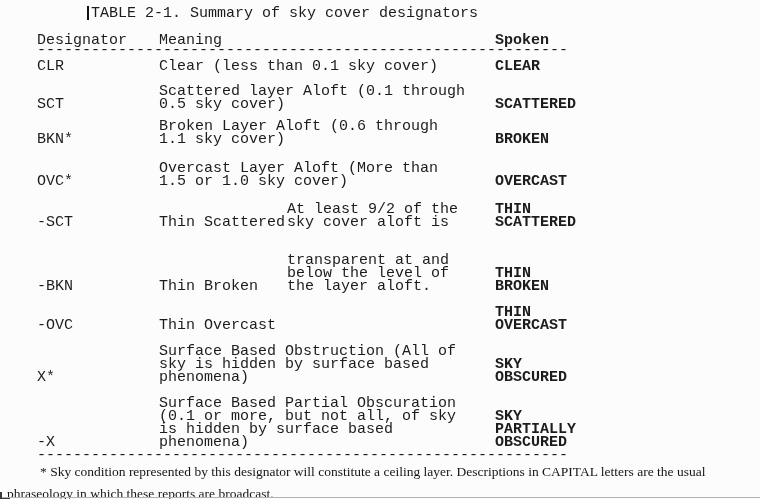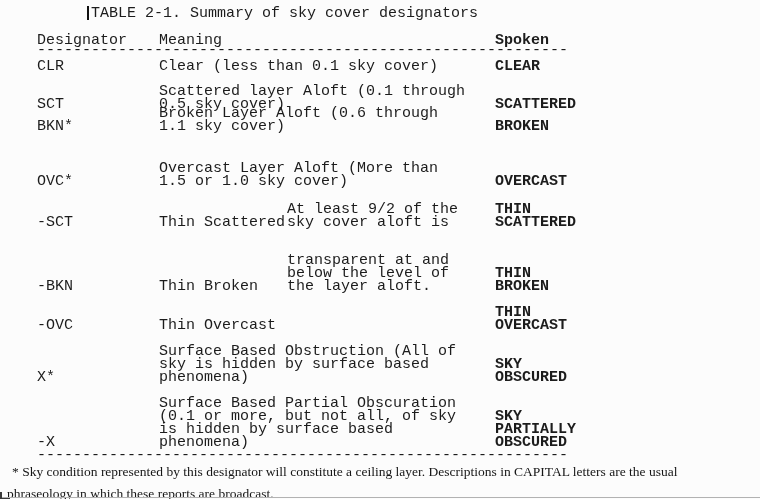--- a/index.html
+++ b/index.html
@@ -49,21 +49,21 @@
   
   .footnote {
     position: absolute;
     left: 7px; top: 461px; width: 750px;
     font-family: "Liberation Serif", "DejaVu Serif", serif;
     font-size: 13.5px;
     line-height: 22px;
     color: #151515;
   }
   .footnote .fline { white-space: nowrap; }
-  .footnote .fline.first { text-indent: 5px; }
+  .footnote .fline.first { text-indent: 5px; margin-left: 28px; }
 
   
   .scan-bottom-line {
     position: absolute; left: 0; right: 0; top: 497px; height: 1px;
     background: #b2b2b2;
   }
   .scan-corner-mark {
     position: absolute; left: 0px; top: 492px;
     width: 8px; height: 6px;
     border-left: 2px solid #3a3a3a;
@@ -95,21 +95,21 @@
   </div>
 
   <div class="trow" style="top:85px">
     <div class="cell c-des">SCT</div>
     <div class="cell c-mean">Scattered layer Aloft (0.1 through
 0.5 sky cover)</div>
     <div class="cell c-note"></div>
     <div class="cell c-spoken">SCATTERED</div>
   </div>
 
-  <div class="trow" style="top:107px">
+  <div class="trow" style="top:120px">
     <div class="cell c-des">BKN*</div>
     <div class="cell c-mean">Broken Layer Aloft (0.6 through
 1.1 sky cover)</div>
     <div class="cell c-note"></div>
     <div class="cell c-spoken">BROKEN</div>
   </div>
 
   <div class="trow" style="top:162px">
     <div class="cell c-des">OVC*</div>
     <div class="cell c-mean">Overcast Layer Aloft (More than

